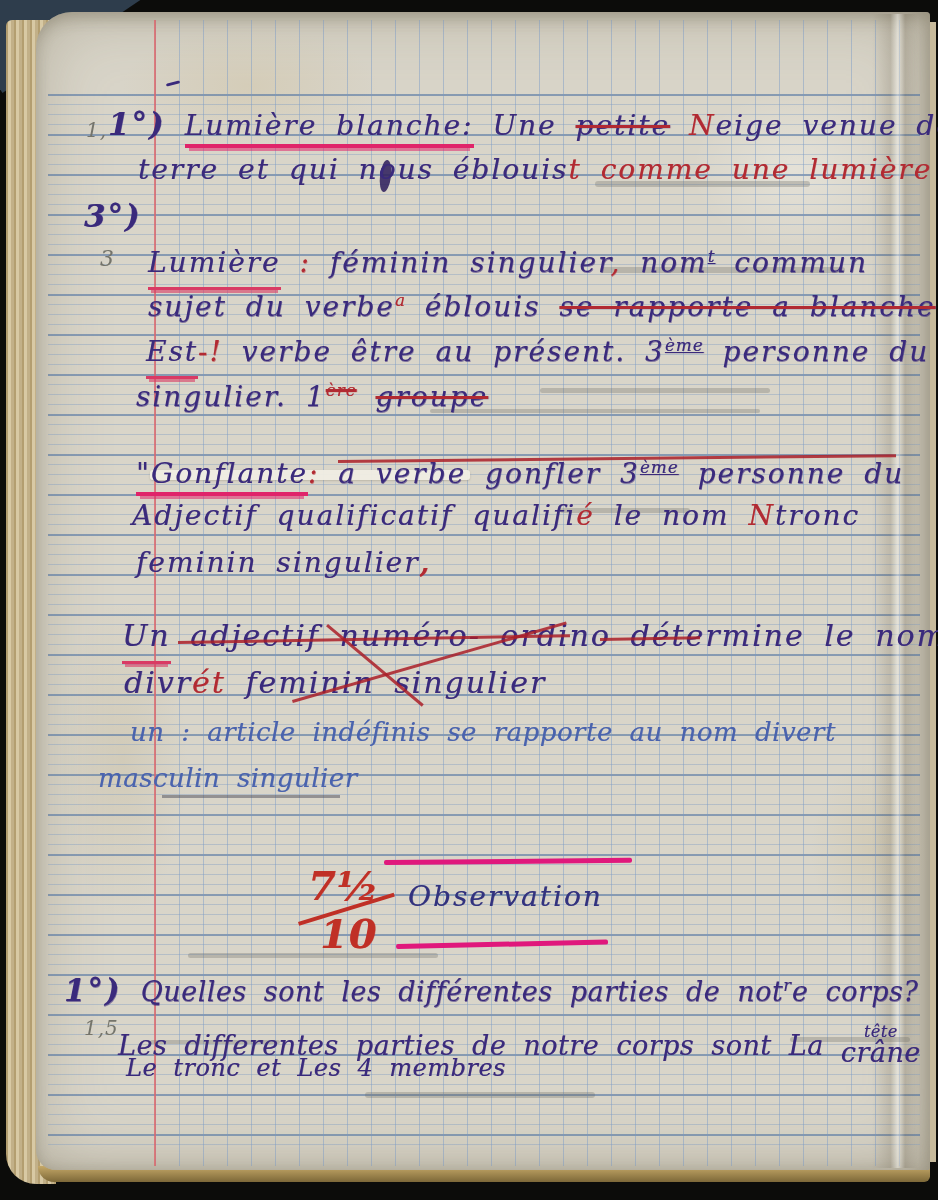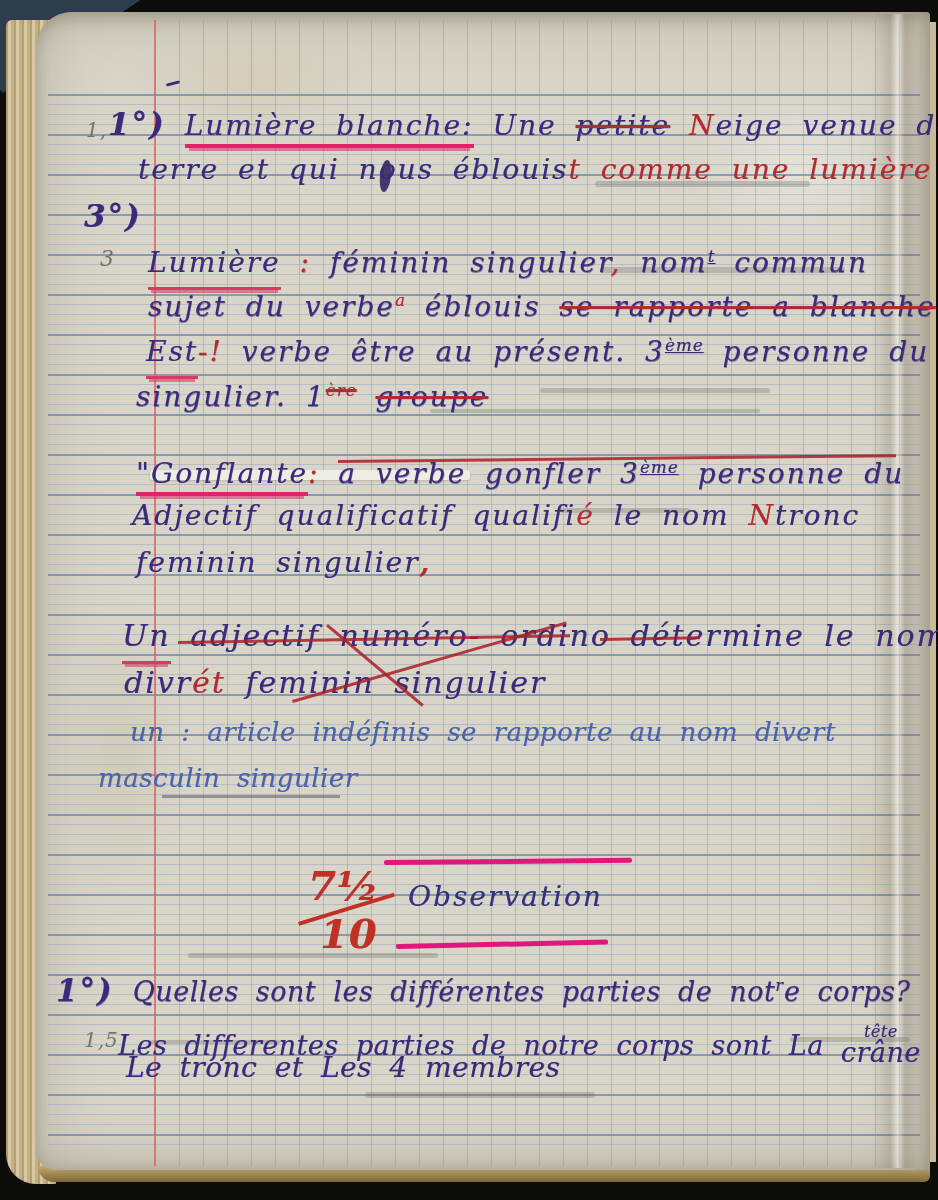--- a/index.html
+++ b/index.html
@@ -87,21 +87,21 @@
   <div class="smudge" style="left:150px;top:1040px;width:130px;height:4px;"></div>
   <div class="smudge" style="left:365px;top:1092px;width:230px;height:6px;"></div>
   <div class="smudge" style="left:790px;top:1037px;width:120px;height:5px;"></div>
   <div class="white-band" style="left:150px;top:470px;width:320px;height:10px;"></div>
   <div class="dash" style="left:166px;top:82px;width:14px;height:3px;transform:rotate(-14deg);"></div>
   <div class="blot" style="left:380px;top:160px;width:11px;height:32px;transform:rotate(7deg);opacity:.88;"></div>
   <div class="gline" style="left:162px;top:795px;width:178px;height:3px;"></div>
 
   <div class="pencil" style="left:86px;top:118px;font-size:20px;">1,</div>
   <div class="pencil" style="left:100px;top:246px;font-size:22px;">3</div>
-  <div class="pencil" style="left:84px;top:1016px;font-size:20px;margin-top:12px;">1,5</div>
+  <div class="pencil" style="left:84px;top:1016px;font-size:20px;">1,5</div>
 
   <div class="hw" style="left:108px;top:104px;">
     <span class="num">1°)</span>
     <span class="u-pink">Lumière blanche:</span>
     <span>Une</span>
     <span class="strike">petite</span>
     <span class="red">N</span><span>eige venue de la</span>
   </div>
 
   <div class="hw" style="left:138px;top:150px;">
@@ -184,30 +184,30 @@
   <div class="rline" style="left:292px;top:700px;width:285px;transform:rotate(-16deg);"></div>
   <div class="rline" style="left:328px;top:624px;width:125px;transform:rotate(40deg);"></div>
 
   <div class="grade-num" style="left:308px;top:862px;">7½</div>
   <div class="rline" style="left:298px;top:922px;width:100px;border-top-width:4px;transform:rotate(-17deg);border-top-color:#c03026;"></div>
   <div class="grade-num" style="left:320px;top:910px;">10</div>
   <div class="pinkbar" style="left:384px;top:860px;width:248px;transform:rotate(-0.5deg);"></div>
   <div class="obs" style="left:408px;top:880px;">Observation</div>
   <div class="pinkbar" style="left:396px;top:944px;width:212px;transform:rotate(-1.2deg);"></div>
 
-  <div class="hw" style="left:56px;top:966px;">
+  <div class="hw" style="left:64px;top:966px;">
     <span class="num">1°)</span>
     <span style="font-size:27px;letter-spacing:.5px;">Quelles sont les différentes parties de not</span><span class="sup" style="font-size:16px;">r</span><span style="font-size:27px;letter-spacing:.5px;">e corps?</span>
   </div>
 
   <div class="hw" style="left:118px;top:1006px;font-size:27px;letter-spacing:.5px;margin-top:20px;">
     <span>Les differentes parties de notre corps sont La</span>
     <span class="stack">
         <span class="over">tête</span>
         <span>crâne</span>
       </span>
   </div>
 
-  <div class="hw" style="left:126px;top:1048px;font-size:28px;letter-spacing:.5px;">
+  <div class="hw" style="left:126px;top:1048px;font-size:24px;letter-spacing:.5px;">
     <span>Le tronc et Les 4 membres</span>
   </div>
 
 </div>
 
 </body></html>

